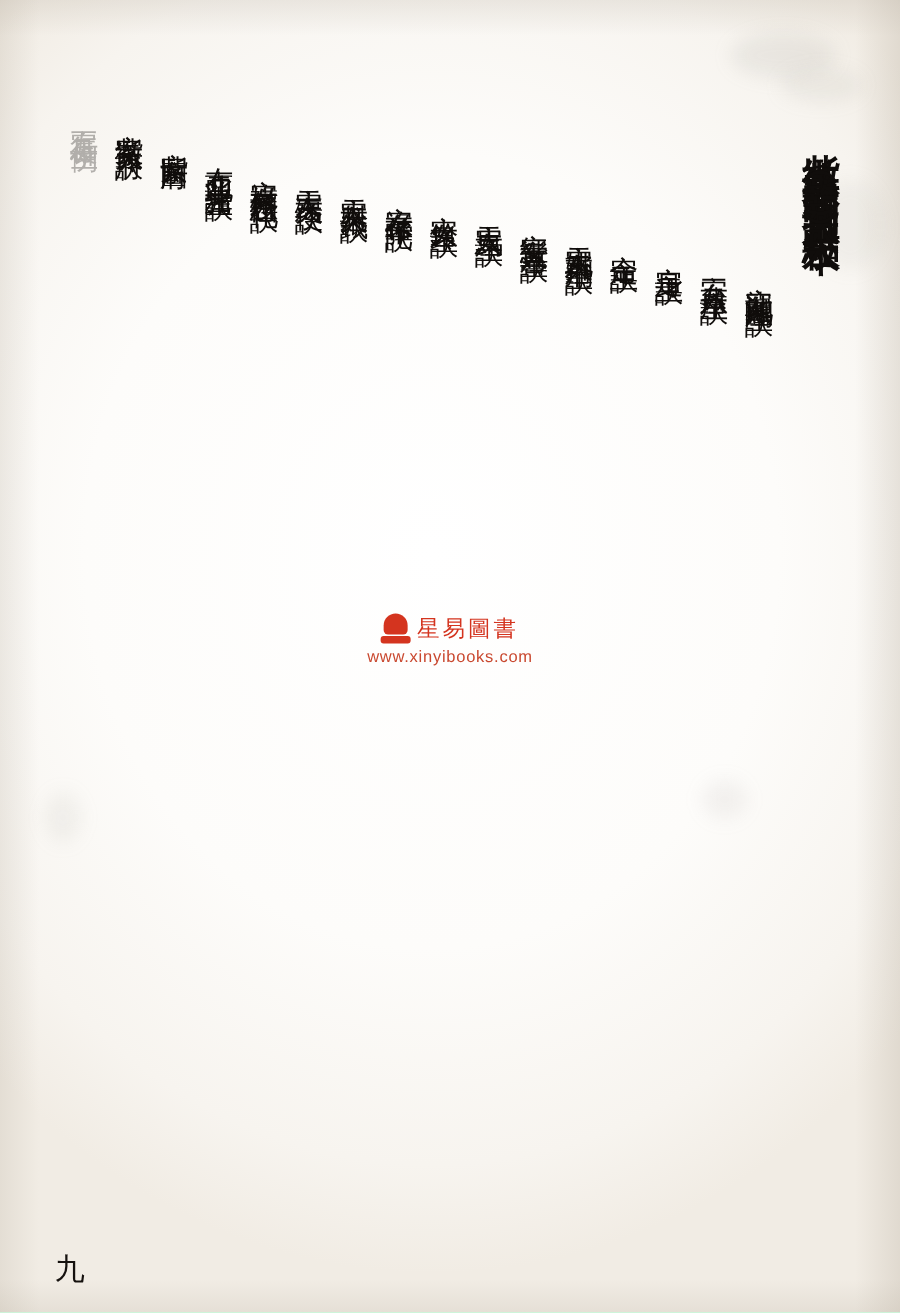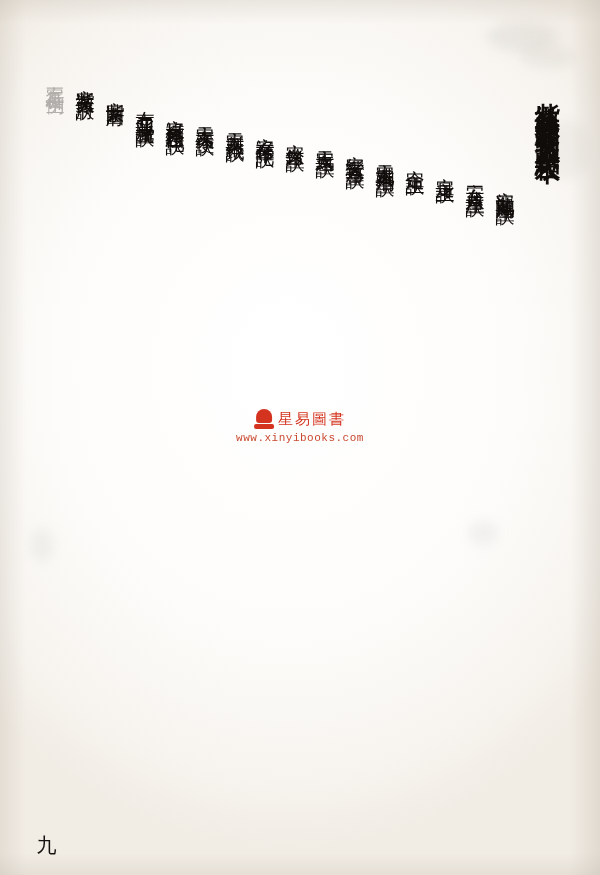--- a/index.html
+++ b/index.html
@@ -134,21 +134,21 @@
     font-size: 15px;
     color: #d4341f;
     letter-spacing: 2px;
     font-family: "DejaVu Serif", "Liberation Serif", serif;
   }
   #wm-url {
     margin-top: 2px;
     font-size: 11px;
     color: #c9482f;
     letter-spacing: 0.5px;
-    font-family: Liberation Mono, monospace;
+    font-family: Liberation Sans, sans-serif;
   }
 </style>
 </head>
 <body>
 
 <div id="page">
   <div id="paper"></div>
 
   <div class="smudge s1"></div>
   <div class="smudge s2"></div>

